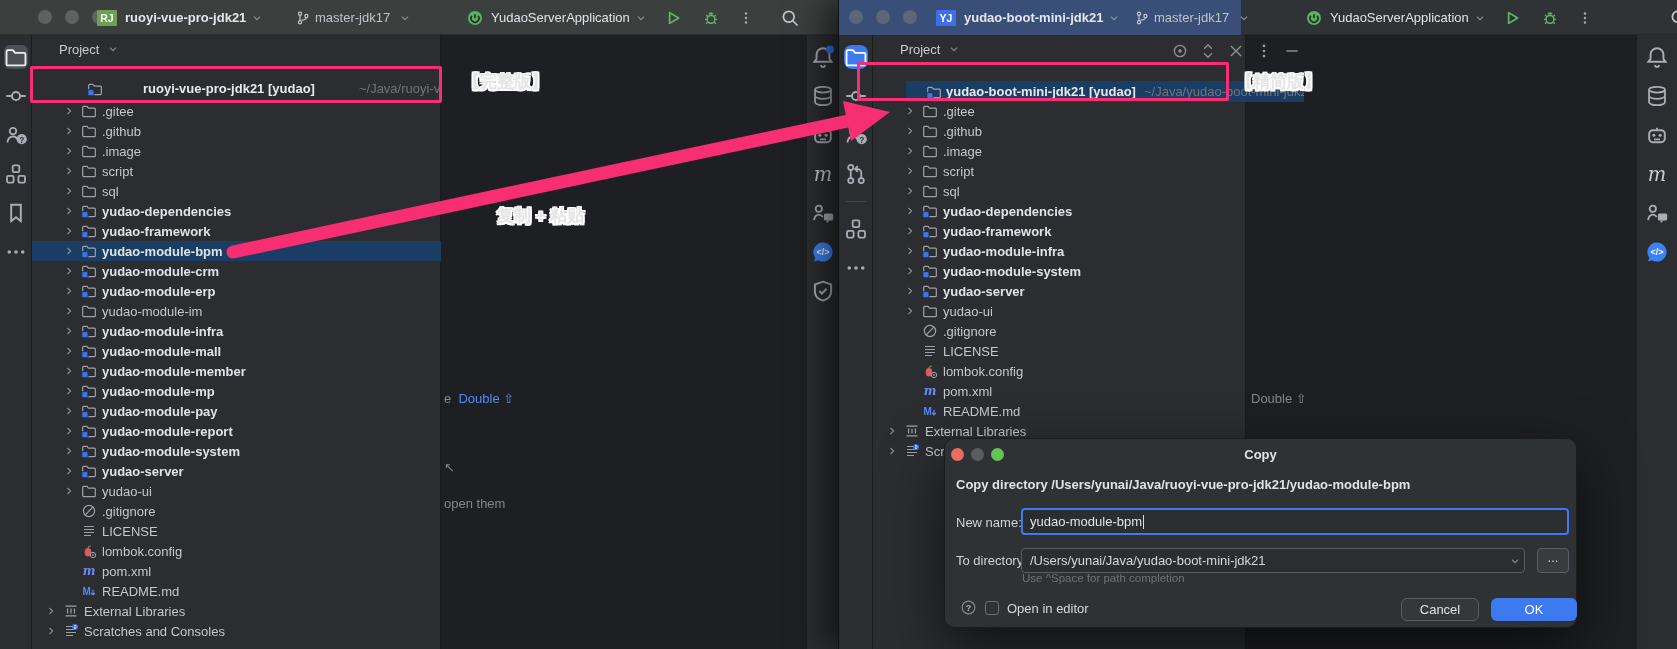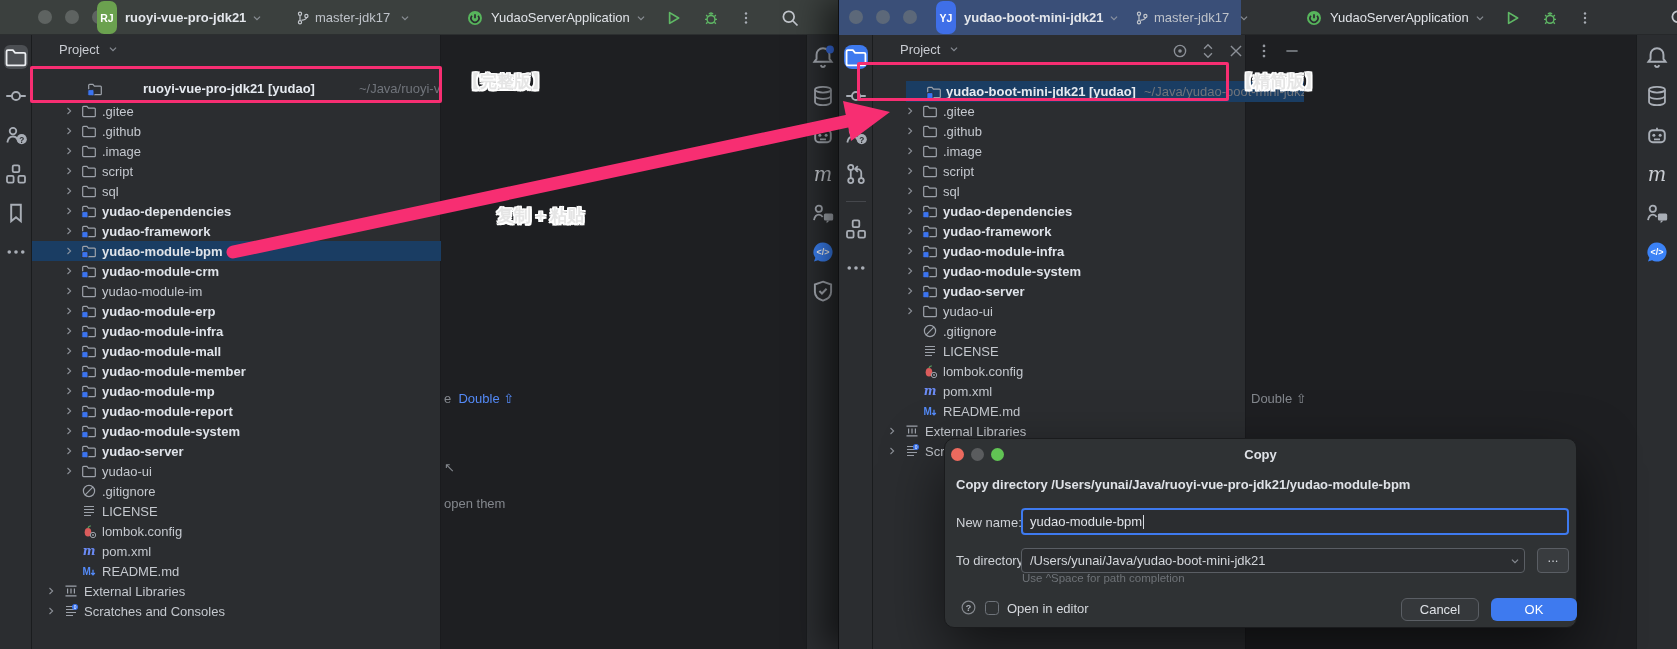--- a/index.html
+++ b/index.html
@@ -17,21 +17,21 @@
   #winR .tbar{background:#303335;border-bottom:1px solid #26282A;}
   #winR .tbar-blue{position:absolute;left:0;top:0;width:402px;height:35px;background:#3A4F78;}
 
   .lightset{position:absolute;top:10px;display:flex;gap:13px;z-index:2;}
   .lightset i{width:14px;height:14px;border-radius:50%;background:#5E6361;display:block;}
   #winL .lightset{left:38px;}
   #winR .lightset{left:10px;}
   #winR .lightset i{background:#5C6879;}
 
   .proj-widget{position:absolute;left:97px;top:0;height:35px;display:flex;align-items:center;z-index:2;}
-  .badge{width:20px;height:33px;border-radius:7px;display:flex;align-items:center;justify-content:center;
+  .badge{width:20px;height:16px;border-radius:1px;display:flex;align-items:center;justify-content:center;
          font-size:10.5px;font-weight:700;color:#fff;}
   .badge-rj{background:#6BA14F;} .badge-yj{background:#3F6FE8;}
   .proj-name{margin-left:8px;font-weight:600;color:#E3E6EB;}
   .tchev{width:14px;height:14px;margin-left:4px;opacity:.8;}
 
   .branch-widget{position:absolute;left:295px;top:0;height:35px;display:flex;align-items:center;gap:4px;z-index:2;color:#BFC3CA;}
   .branch-widget .bicon{width:16px;height:16px;}
 
   .run-widget{position:absolute;left:466px;top:0;height:35px;display:flex;align-items:center;z-index:2;color:#DFE2E7;}
   .run-widget .ricon{width:18px;height:18px;}
@@ -463,20 +463,34 @@
             </svg>
           </span>
           <span class="ticon">
             <svg viewBox="0 0 16 16" style="width:100%;height:100%;display:block">
               <path d="M1.7 4.3c0-.5.4-.9.9-.9h3.3l1.5 1.8h6c.5 0 .9.4.9.9v6.6c0 .5-.4.9-.9.9H2.6c-.5 0-.9-.4-.9-.9z" fill="none" stroke="#9DA2AA" stroke-width="1.2"></path>
               <rect x="0.8" y="8.6" width="6.2" height="6.2" rx="1.2" fill="#3B74F1" stroke="#2B2D30" stroke-width="1"></rect>
             </svg>
           </span>
           <span class="tlabel">yudao-module-crm</span>
         </div>
+        <div class="trow dir bold">
+          <span class="chev">
+            <svg viewBox="0 0 16 16" style="width:100%;height:100%;display:block">
+              <path d="M6 4l4.2 4L6 12" fill="none" stroke="#9DA2AA" stroke-width="1.4"></path>
+            </svg>
+          </span>
+          <span class="ticon">
+            <svg viewBox="0 0 16 16" style="width:100%;height:100%;display:block">
+              <path d="M1.7 4.3c0-.5.4-.9.9-.9h3.3l1.5 1.8h6c.5 0 .9.4.9.9v6.6c0 .5-.4.9-.9.9H2.6c-.5 0-.9-.4-.9-.9z" fill="none" stroke="#9DA2AA" stroke-width="1.2"></path>
+              <rect x="0.8" y="8.6" width="6.2" height="6.2" rx="1.2" fill="#3B74F1" stroke="#2B2D30" stroke-width="1"></rect>
+            </svg>
+          </span>
+          <span class="tlabel">yudao-module-erp</span>
+        </div>
         <div class="trow dir">
           <span class="chev">
             <svg viewBox="0 0 16 16" style="width:100%;height:100%;display:block">
               <path d="M6 4l4.2 4L6 12" fill="none" stroke="#9DA2AA" stroke-width="1.4"></path>
             </svg>
           </span>
           <span class="ticon">
             <svg viewBox="0 0 16 16" style="width:100%;height:100%;display:block">
               <path d="M1.7 4.3c0-.5.4-.9.9-.9h3.3l1.5 1.8h6c.5 0 .9.4.9.9v6.6c0 .5-.4.9-.9.9H2.6c-.5 0-.9-.4-.9-.9z" fill="none" stroke="#9DA2AA" stroke-width="1.2"></path>
             </svg>
@@ -488,34 +502,20 @@
             <svg viewBox="0 0 16 16" style="width:100%;height:100%;display:block">
               <path d="M6 4l4.2 4L6 12" fill="none" stroke="#9DA2AA" stroke-width="1.4"></path>
             </svg>
           </span>
           <span class="ticon">
             <svg viewBox="0 0 16 16" style="width:100%;height:100%;display:block">
               <path d="M1.7 4.3c0-.5.4-.9.9-.9h3.3l1.5 1.8h6c.5 0 .9.4.9.9v6.6c0 .5-.4.9-.9.9H2.6c-.5 0-.9-.4-.9-.9z" fill="none" stroke="#9DA2AA" stroke-width="1.2"></path>
               <rect x="0.8" y="8.6" width="6.2" height="6.2" rx="1.2" fill="#3B74F1" stroke="#2B2D30" stroke-width="1"></rect>
             </svg>
           </span>
-          <span class="tlabel">yudao-module-erp</span>
-        </div>
-        <div class="trow dir bold">
-          <span class="chev">
-            <svg viewBox="0 0 16 16" style="width:100%;height:100%;display:block">
-              <path d="M6 4l4.2 4L6 12" fill="none" stroke="#9DA2AA" stroke-width="1.4"></path>
-            </svg>
-          </span>
-          <span class="ticon">
-            <svg viewBox="0 0 16 16" style="width:100%;height:100%;display:block">
-              <path d="M1.7 4.3c0-.5.4-.9.9-.9h3.3l1.5 1.8h6c.5 0 .9.4.9.9v6.6c0 .5-.4.9-.9.9H2.6c-.5 0-.9-.4-.9-.9z" fill="none" stroke="#9DA2AA" stroke-width="1.2"></path>
-              <rect x="0.8" y="8.6" width="6.2" height="6.2" rx="1.2" fill="#3B74F1" stroke="#2B2D30" stroke-width="1"></rect>
-            </svg>
-          </span>
           <span class="tlabel">yudao-module-infra</span>
         </div>
         <div class="trow dir bold">
           <span class="chev">
             <svg viewBox="0 0 16 16" style="width:100%;height:100%;display:block">
               <path d="M6 4l4.2 4L6 12" fill="none" stroke="#9DA2AA" stroke-width="1.4"></path>
             </svg>
           </span>
           <span class="ticon">
             <svg viewBox="0 0 16 16" style="width:100%;height:100%;display:block">
@@ -545,20 +545,34 @@
               <path d="M6 4l4.2 4L6 12" fill="none" stroke="#9DA2AA" stroke-width="1.4"></path>
             </svg>
           </span>
           <span class="ticon">
             <svg viewBox="0 0 16 16" style="width:100%;height:100%;display:block">
               <path d="M1.7 4.3c0-.5.4-.9.9-.9h3.3l1.5 1.8h6c.5 0 .9.4.9.9v6.6c0 .5-.4.9-.9.9H2.6c-.5 0-.9-.4-.9-.9z" fill="none" stroke="#9DA2AA" stroke-width="1.2"></path>
               <rect x="0.8" y="8.6" width="6.2" height="6.2" rx="1.2" fill="#3B74F1" stroke="#2B2D30" stroke-width="1"></rect>
             </svg>
           </span>
           <span class="tlabel">yudao-module-mp</span>
+        </div>
+        <div class="trow dir bold">
+          <span class="chev">
+            <svg viewBox="0 0 16 16" style="width:100%;height:100%;display:block">
+              <path d="M6 4l4.2 4L6 12" fill="none" stroke="#9DA2AA" stroke-width="1.4"></path>
+            </svg>
+          </span>
+          <span class="ticon">
+            <svg viewBox="0 0 16 16" style="width:100%;height:100%;display:block">
+              <path d="M1.7 4.3c0-.5.4-.9.9-.9h3.3l1.5 1.8h6c.5 0 .9.4.9.9v6.6c0 .5-.4.9-.9.9H2.6c-.5 0-.9-.4-.9-.9z" fill="none" stroke="#9DA2AA" stroke-width="1.2"></path>
+              <rect x="0.8" y="8.6" width="6.2" height="6.2" rx="1.2" fill="#3B74F1" stroke="#2B2D30" stroke-width="1"></rect>
+            </svg>
+          </span>
+          <span class="tlabel">yudao-module-pay</span>
         </div>
         <div class="trow dir bold">
           <span class="chev">
             <svg viewBox="0 0 16 16" style="width:100%;height:100%;display:block">
               <path d="M6 4l4.2 4L6 12" fill="none" stroke="#9DA2AA" stroke-width="1.4"></path>
             </svg>
           </span>
           <span class="ticon">
             <svg viewBox="0 0 16 16" style="width:100%;height:100%;display:block">
               <path d="M1.7 4.3c0-.5.4-.9.9-.9h3.3l1.5 1.8h6c.5 0 .9.4.9.9v6.6c0 .5-.4.9-.9.9H2.6c-.5 0-.9-.4-.9-.9z" fill="none" stroke="#9DA2AA" stroke-width="1.2"></path>

